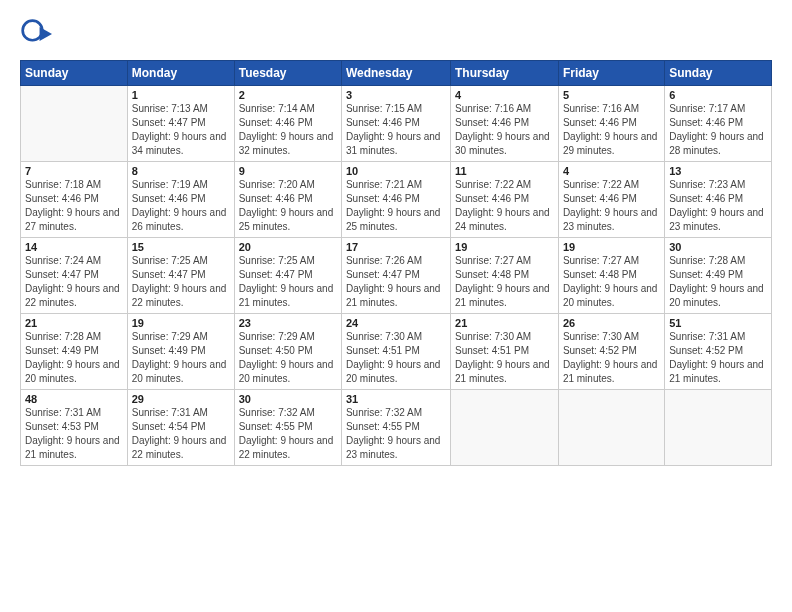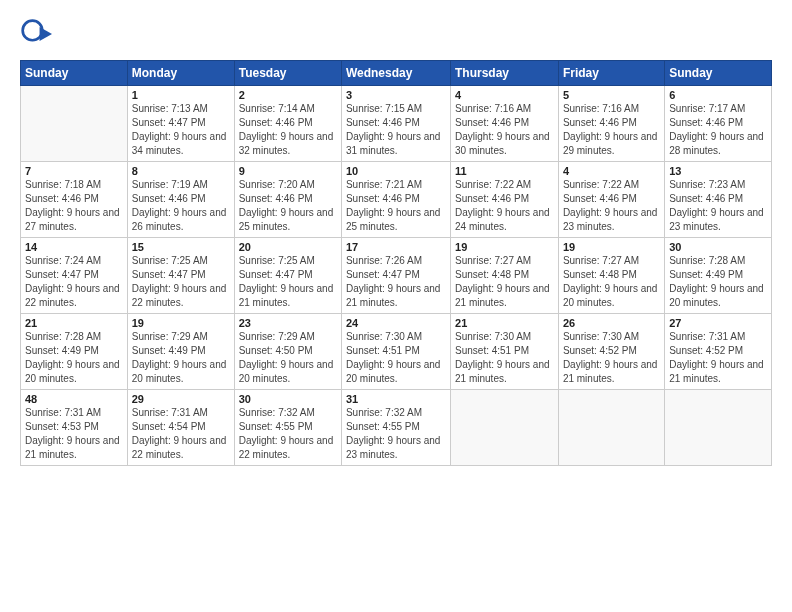--- a/index.html
+++ b/index.html
@@ -237,21 +237,21 @@
           </td>
           <td>
             <span class="day-number">21</span>
             <div class="day-info">Sunrise: 7:30 AM<br>Sunset: 4:51 PM<br>Daylight: 9 hours and 21 minutes.</div>
           </td>
           <td>
             <span class="day-number">26</span>
             <div class="day-info">Sunrise: 7:30 AM<br>Sunset: 4:52 PM<br>Daylight: 9 hours and 21 minutes.</div>
           </td>
           <td>
-            <span class="day-number">27</span>
+            <span class="day-number">51</span>
             <div class="day-info">Sunrise: 7:31 AM<br>Sunset: 4:52 PM<br>Daylight: 9 hours and 21 minutes.</div>
           </td>
         </tr>
         <tr>
           <td>
             <span class="day-number">48</span>
             <div class="day-info">Sunrise: 7:31 AM<br>Sunset: 4:53 PM<br>Daylight: 9 hours and 21 minutes.</div>
           </td>
           <td>
             <span class="day-number">29</span>

